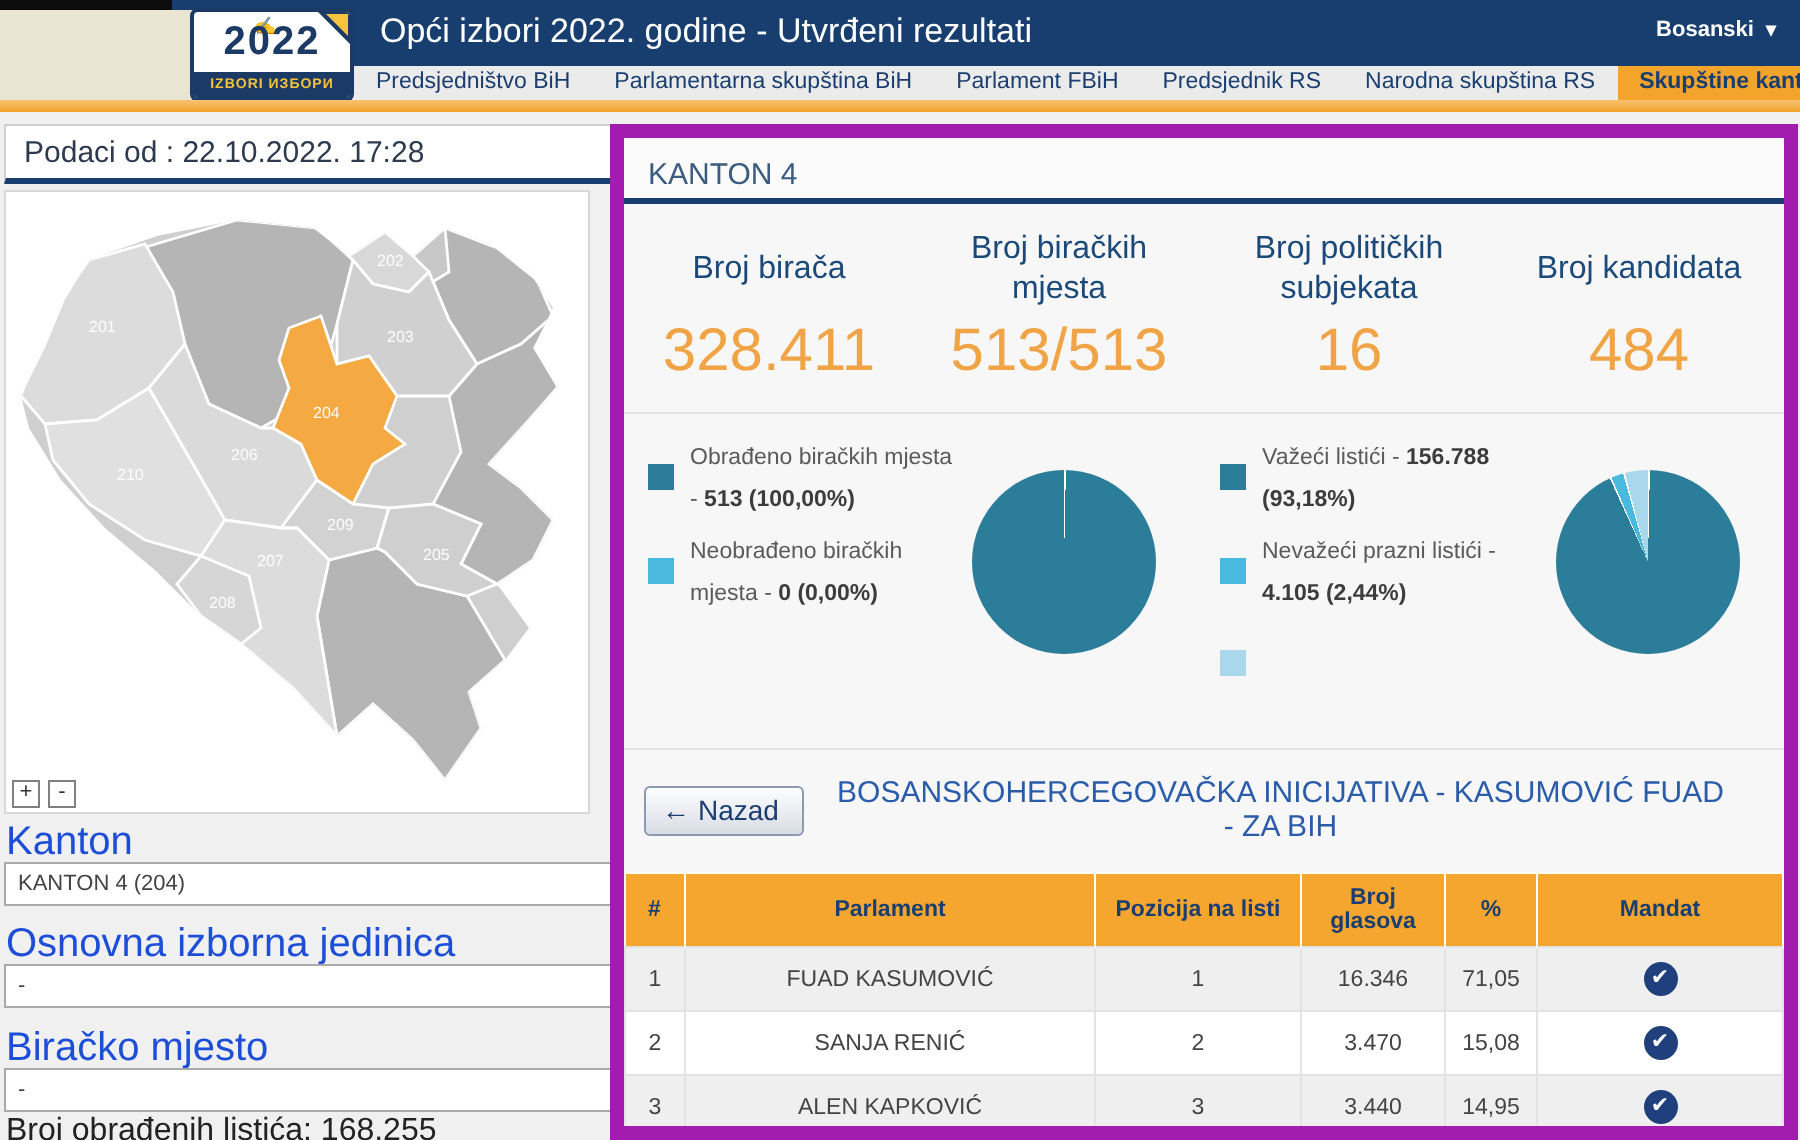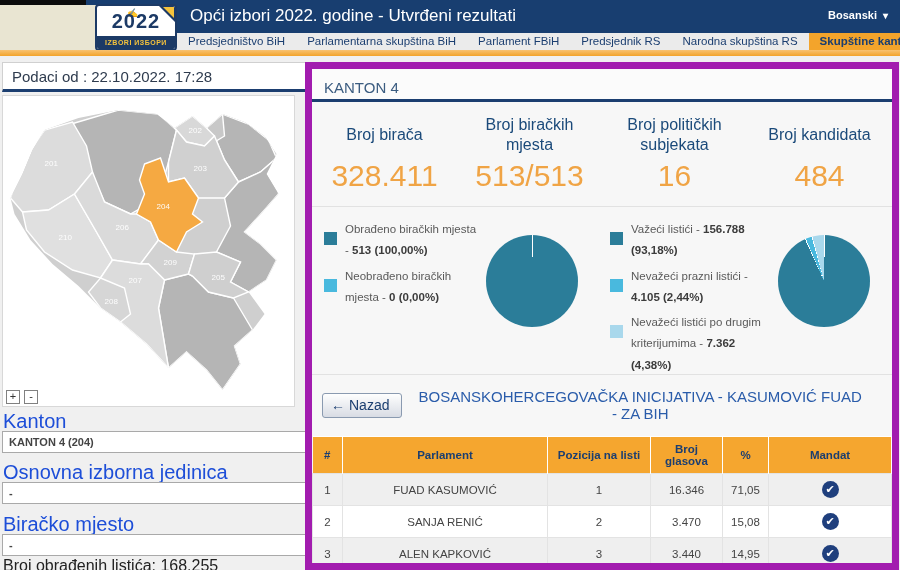--- a/index.html
+++ b/index.html
@@ -39,21 +39,21 @@
   .map-box { position:absolute; left:2px; top:95px; width:293px; height:312px; background:#fff;
     border:1px solid #d8d8d8; }
   .map-box svg { margin:6px 0 0 5px; }
   .map-zoom { position:absolute; bottom:2px; width:14px; height:14px; background:#fff;
     border:1px solid #808080; font-size:11px; line-height:11px; text-align:center; color:#333; cursor:pointer; }
   .zin { left:3px; } .zout { left:21px; }
   .map-label { font-size:8px; fill:#ffffff; opacity:.95; }
   .region { stroke:#ffffff; stroke-width:1.4; }
   .flt-label { position:absolute; left:3px; font-size:20px; color:#1d4ed8; }
   .sel { position:absolute; left:2px; width:350px; height:22px; background:#fff;
-    border:1px solid #a9a9a9; font-size:11px; color:#444; line-height:20px; padding-left:6px; cursor:pointer;font-weight:bold; }
+    border:1px solid #a9a9a9; font-size:11px; color:#444; line-height:20px; padding-left:6px; cursor:pointer; }
   .sel::after { content:"˅"; position:absolute; right:8px; top:1px; color:#555; font-size:12px; }
   .ballots-note { position:absolute; left:3px; top:557px; font-size:16px; color:#222; }
 
   
   .main { position:absolute; left:305px; top:62px; width:594px; height:508px;
     background:#f7f7f7; border:7px solid #a21caf; overflow:hidden; }
   .kanton-hdr { height:33px; line-height:37px; padding-left:12px; color:#3b5c80; font-size:15px;
     border-bottom:3px solid #1b3e70; background:#fbfbfb; }
   .stats-row { display:flex; text-align:center; padding:12px 0 13px; border-bottom:1px solid #e2e2e2; }
   .stat { flex:1; }
@@ -209,22 +209,20 @@
         <span class="ltext"><span>Važeći listići -</span>
           <span class="lval">156.788 (93,18%)</span></span>
       </div>
       <div class="legend-item">
         <span class="sq" style="background-color: rgb(73, 185, 222);"></span>
         <span class="ltext"><span>Nevažeći prazni listići -</span>
           <span class="lval">4.105 (2,44%)</span></span>
       </div>
       <div class="legend-item">
         <span class="sq" style="background-color: rgb(169, 216, 236);"></span>
-        <span class="ltext"><span>Nevažeći listići po drugim kriterijumima -</span>
-          <span class="lval">7.362 (4,38%)</span></span>
       </div>
     </div>
     <div class="pie" style="background: conic-gradient(rgb(255, 255, 255) 0deg, rgb(255, 255, 255) 1.2deg, rgb(43, 125, 153) 1.2deg, rgb(43, 125, 153) 335.448deg, rgb(255, 255, 255) 335.448deg, rgb(255, 255, 255) 336.648deg, rgb(73, 185, 222) 336.648deg, rgb(73, 185, 222) 344.232deg, rgb(255, 255, 255) 344.232deg, rgb(255, 255, 255) 345.432deg, rgb(169, 216, 236) 345.432deg, rgb(169, 216, 236) 360deg);"></div>
   </div>
 
   <div class="back-row">
     <div class="back-btn">Nazad</div>
     <div class="party-title">BOSANSKOHERCEGOVAČKA INICIJATIVA - KASUMOVIĆ FUAD - ZA BIH</div>
   </div>
 

